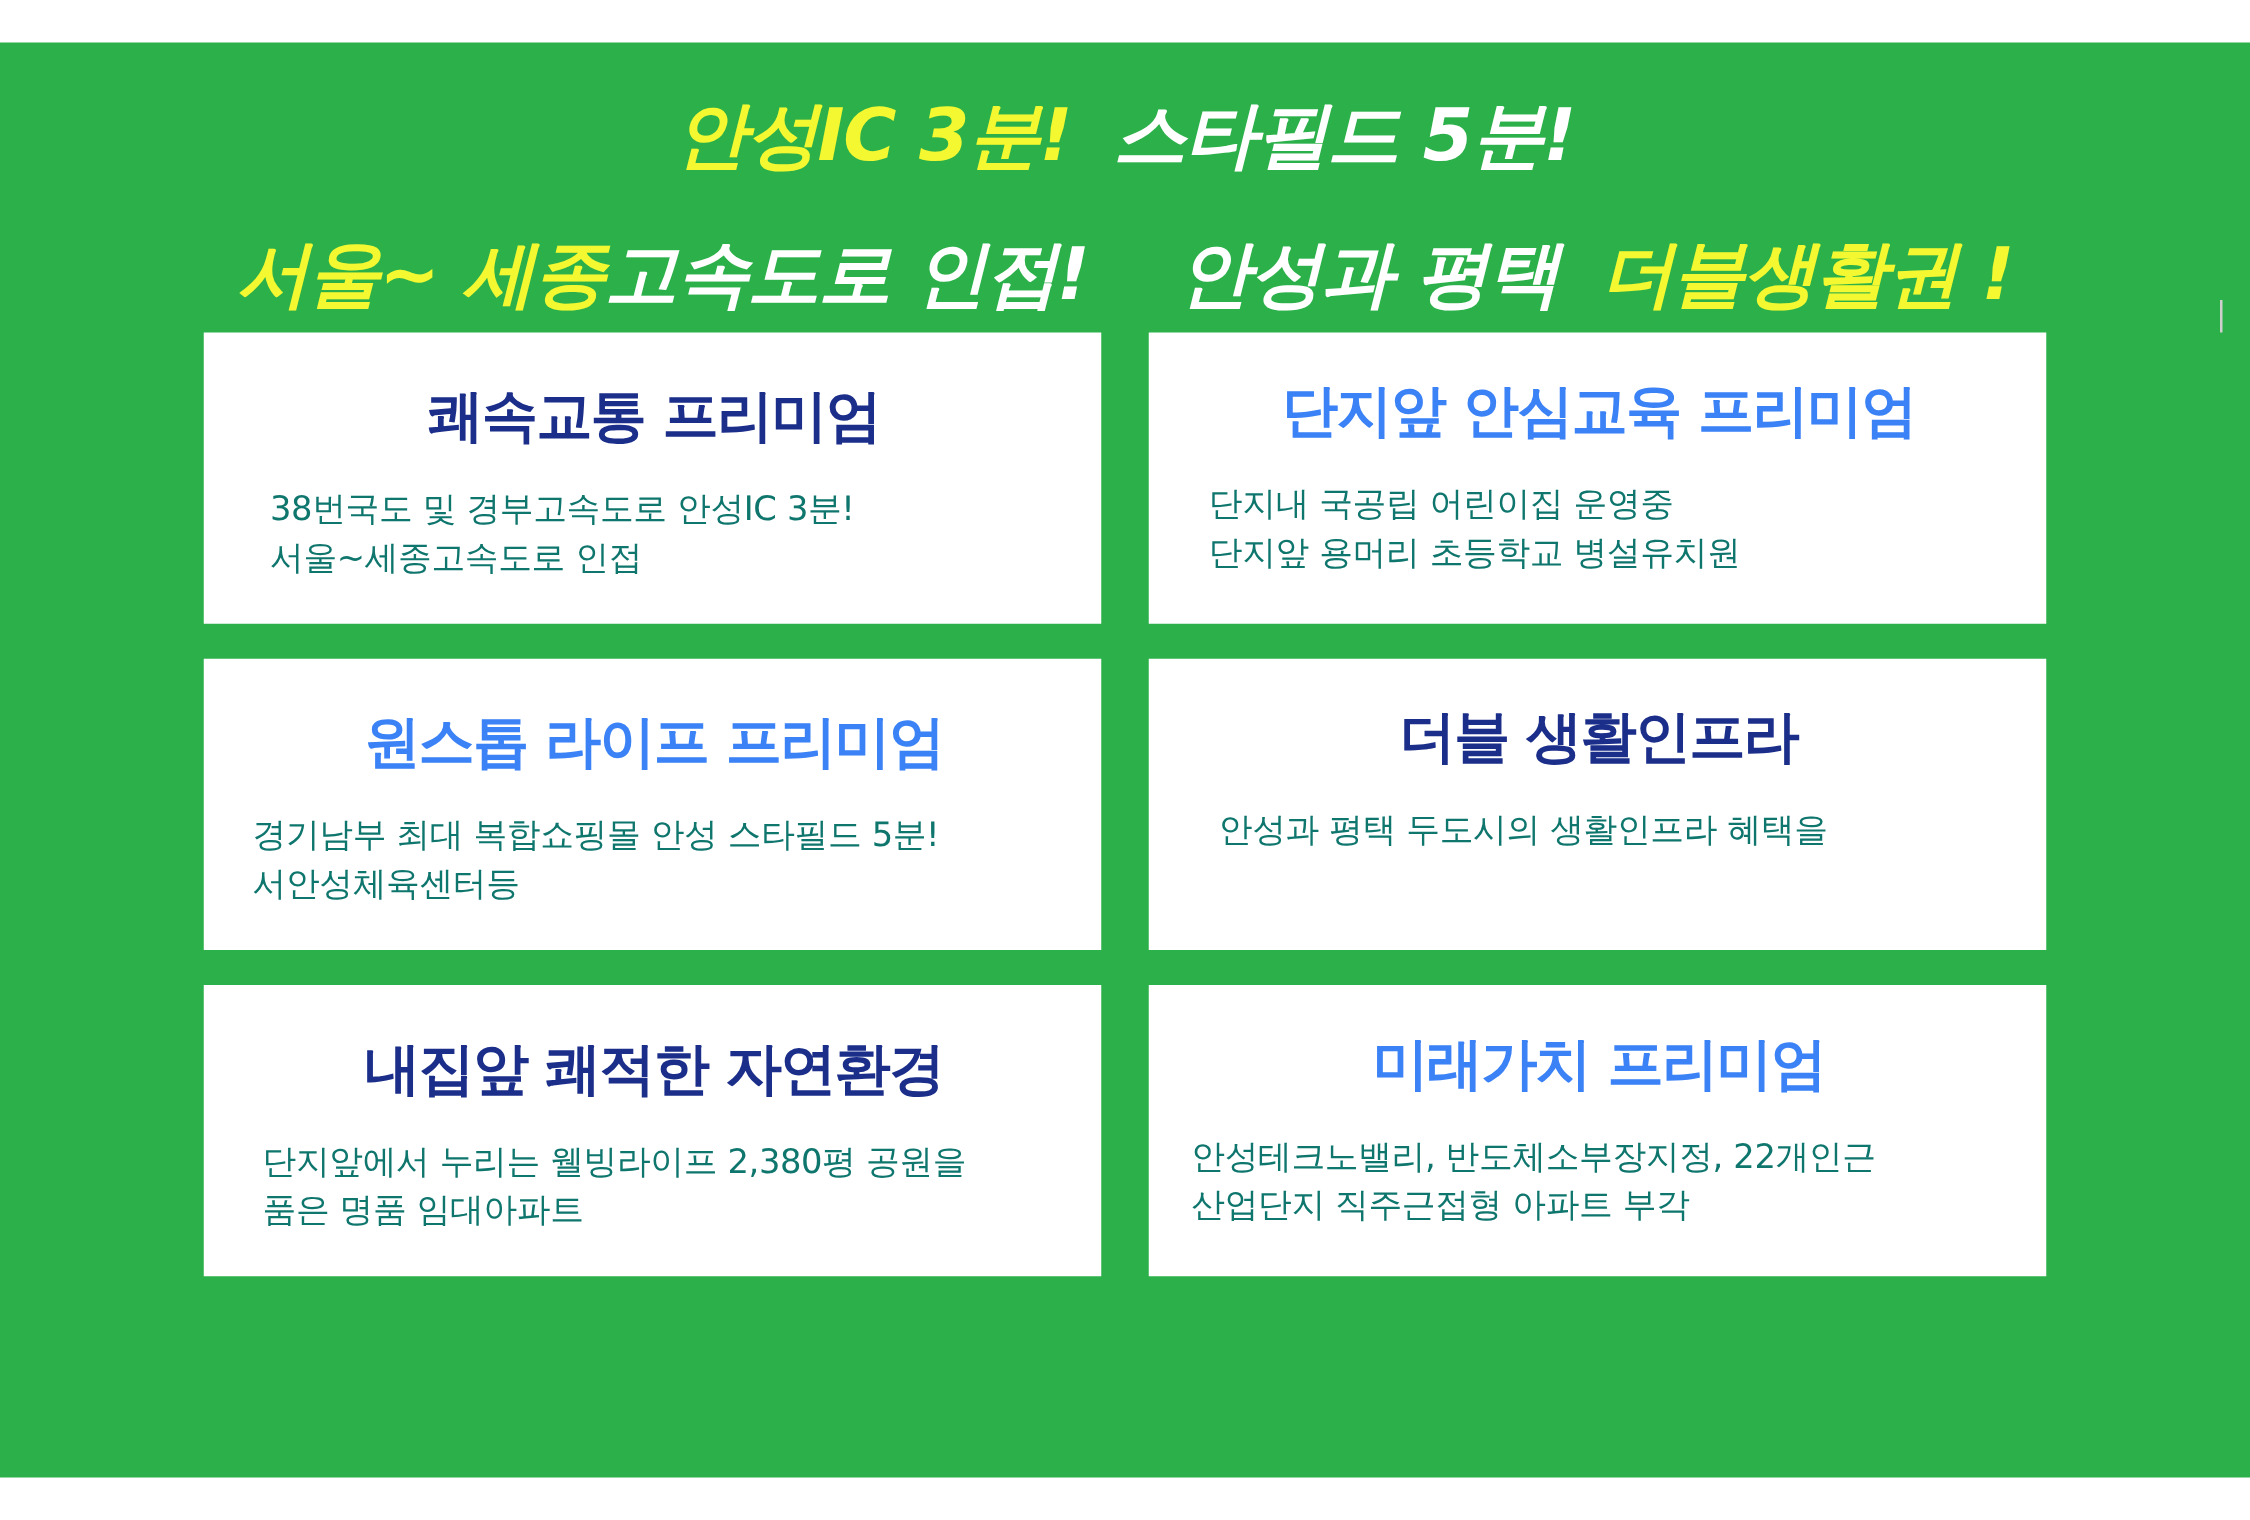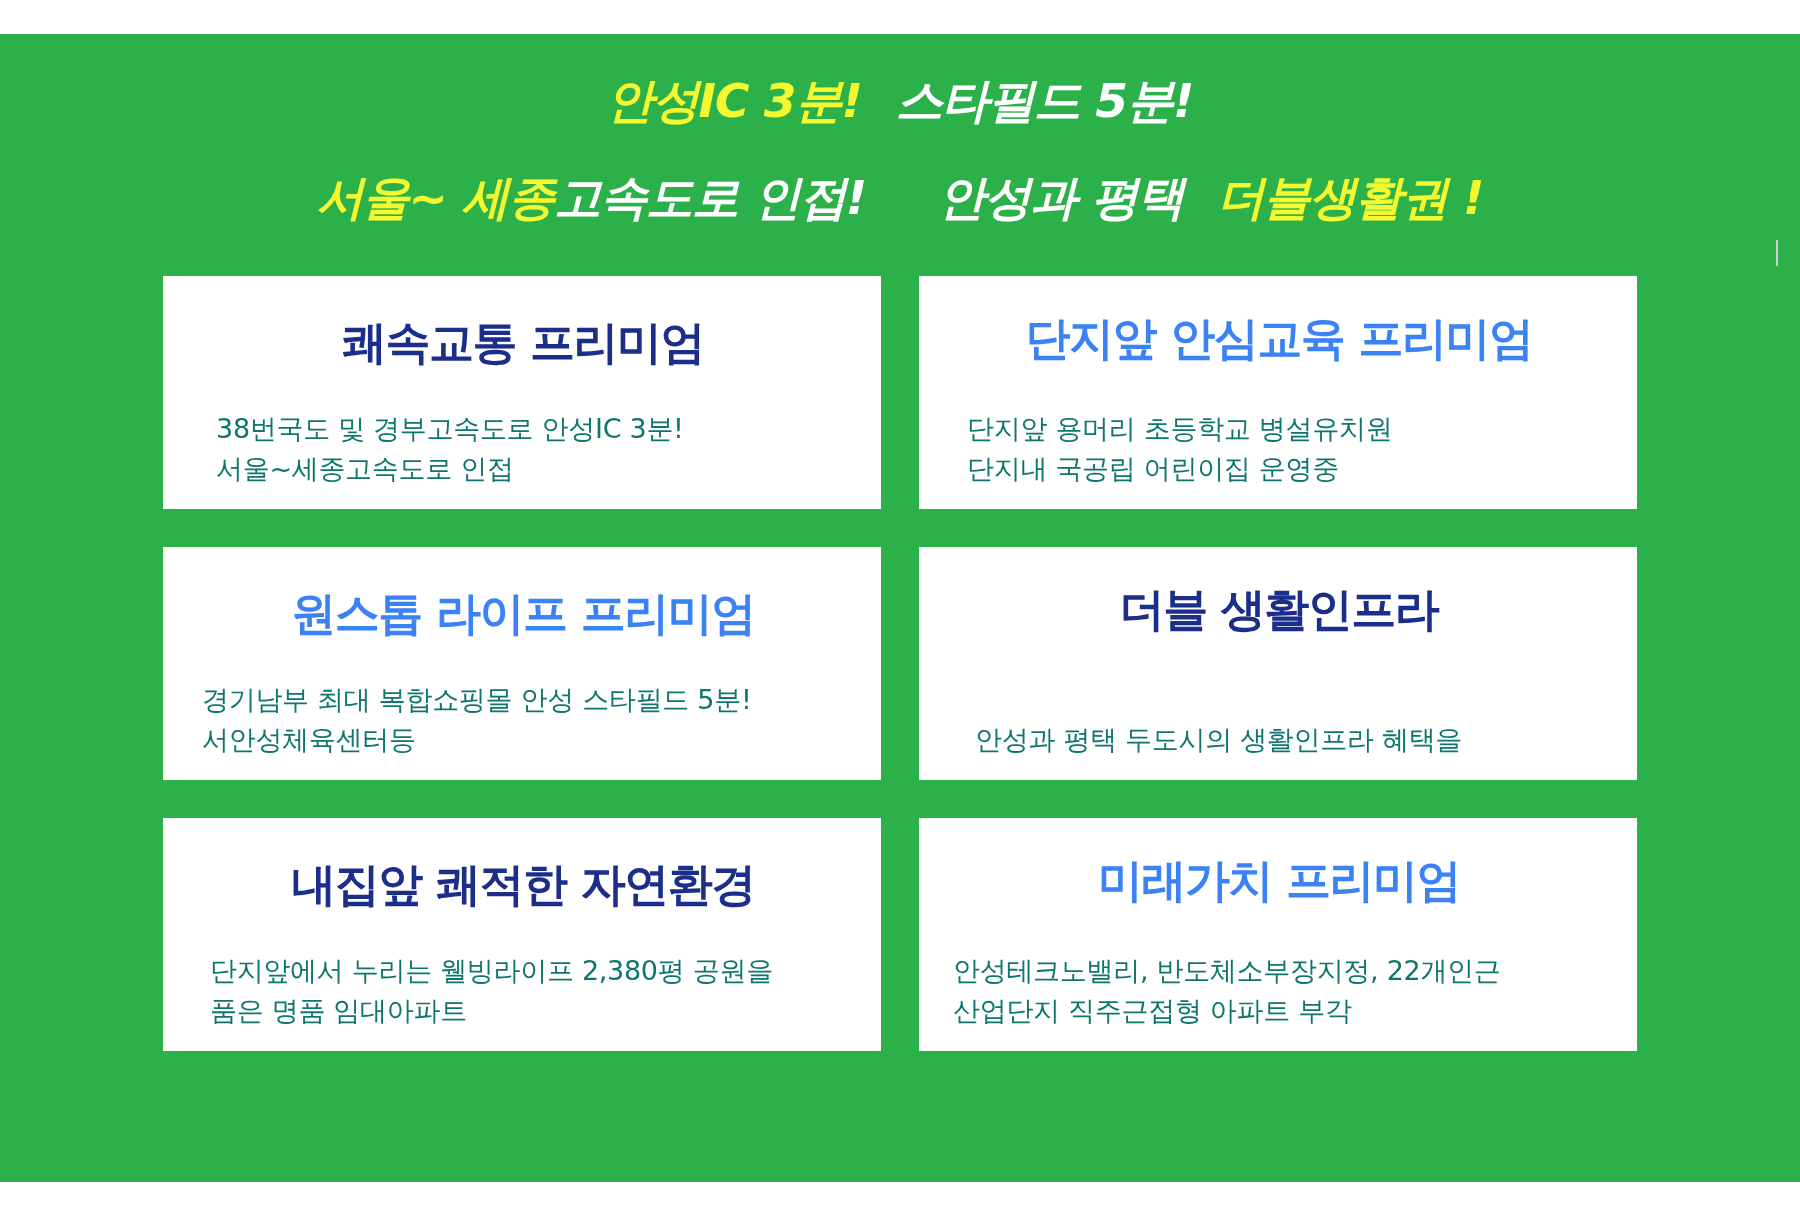--- a/index.html
+++ b/index.html
@@ -26,21 +26,21 @@
 
   
   .headline-block {
     position: absolute;
     left: 0;
     top: 38px;
     width: 1800px;
     text-align: center;
   }
   .headline {
-    font-size: 47px;
+    font-size: 58px;
     font-weight: bold;
     font-style: italic;
     letter-spacing: -1px;
     line-height: 1.25;
     white-space: nowrap;
   }
   .headline.line1 { margin-bottom: 38px; }
   .hl-yellow { color: #f4f830; }
   .hl-white  { color: #ffffff; }
   .hl-gap { display: inline-block; width: 34px; }
@@ -70,22 +70,21 @@
   }
 
   .card {
     background: #ffffff;
     height: 233px;
     box-sizing: border-box;
     padding: 26px 28px 20px 30px;
     display: flex;
     flex-direction: column;
     align-items: center;
-    justify-content: space-between;
-    margin-top: 10px;
+    justify-content: flex-start;
   }
 
   .card-title {
     font-size: 45px;
     font-weight: bold;
     letter-spacing: -1.5px;
     line-height: 1.1;
     white-space: nowrap;
     text-align: center;
     margin-top: 16px;
@@ -140,22 +139,22 @@
       <div class="card-title blue">쾌속교통 프리미엄</div>
       <div class="card-body">
         <span class="bodyline">38번국도 및 경부고속도로 안성IC 3분!</span>
         <span class="bodyline">서울~세종고속도로 인접</span>
       </div>
     </div>
 
     <div class="card c2">
       <div class="card-title red">단지앞 안심교육 프리미엄</div>
       <div class="card-body">
+        <span class="bodyline">단지내 국공립 어린이집 운영중</span>
         <span class="bodyline">단지앞 용머리 초등학교 병설유치원</span>
-        <span class="bodyline">단지내 국공립 어린이집 운영중</span>
       </div>
     </div>
 
     <div class="card c3">
       <div class="card-title red">원스톱 라이프 프리미엄</div>
       <div class="card-body">
         <span class="bodyline">경기남부 최대 복합쇼핑몰 안성 스타필드 5분!</span>
         <span class="bodyline">서안성체육센터등</span>
       </div>
     </div>

